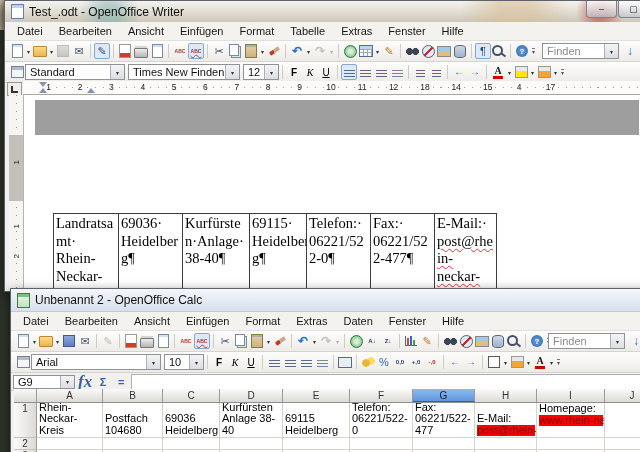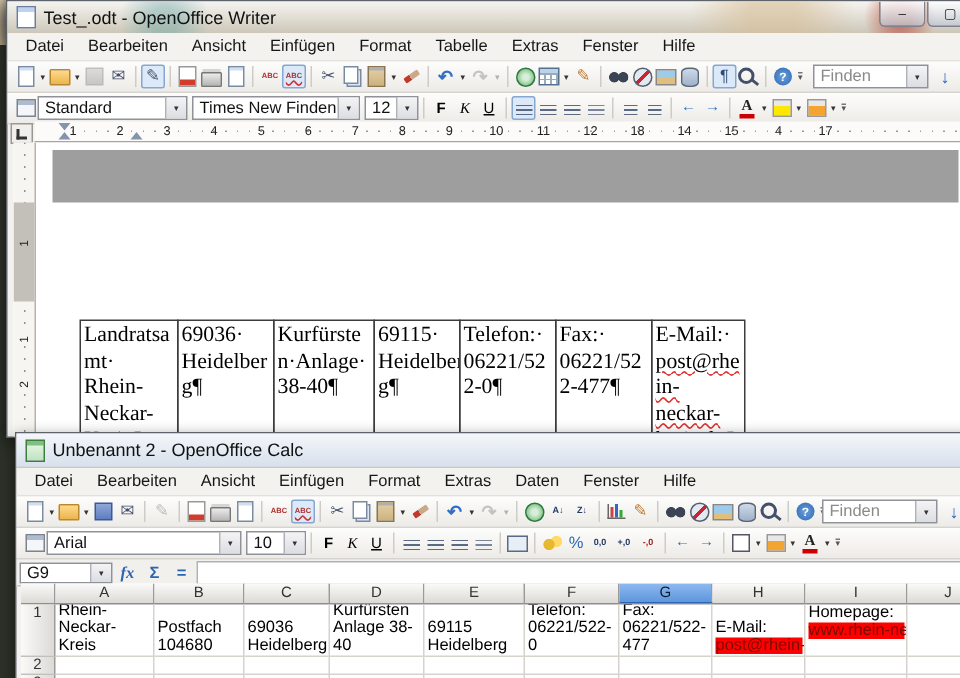--- a/index.html
+++ b/index.html
@@ -106,21 +106,21 @@
   #wtable{position:absolute;left:44px;top:118px;display:flex;}
   .wcell{border:1px solid #3c3c3c;margin-left:-1px;height:88px;box-sizing:border-box;padding:1px 1px 0 2px;
      font-family:"Liberation Serif",serif;font-size:14.5px;line-height:17.5px;color:#000;overflow:hidden;}
   .wcell:first-child{margin-left:0;}
   .pre{white-space:pre-line;}
   .squig{text-decoration:underline;text-decoration-style:wavy;text-decoration-color:#e03030;text-decoration-thickness:1px;text-underline-offset:2px;}
   .w1{width:66px}.w2{width:64px}.w3{width:65px}.w4{width:68px}.w5{width:58px}.w6{width:65px}.w7{width:65px}.w8{width:63px}.w9{width:64px}
   
   .fbar{height:17px;display:flex;align-items:center;background:#f1f0ed;border-bottom:1px solid #c9c6c0;padding:0 2px;gap:2px;}
   .fbar .combo{width:62px;height:14px;}
-  .fxs{font-family:"Liberation Serif",serif;font-style:italic;font-size:11px;color:#2d66b0;font-weight:bold;}
+  .fxs{font-family:"Liberation Serif",serif;font-style:italic;font-size:17px;color:#2d66b0;font-weight:bold;}
   .sums{font-size:11px;color:#2d66b0;font-weight:bold;}
   .finput{flex:1;height:14px;background:#fff;border:1px solid #aeb1b8;}
   #sheet{position:absolute;left:3px;top:100px;right:0;bottom:0;background:#fff;overflow:hidden;}
   .colrow{display:flex;height:13px;border-bottom:1px solid #8f8f8f;}
   .corner{width:23px;flex:none;background:linear-gradient(#fafaf9,#dcdad5);border-right:1px solid #9a9a9a;box-sizing:border-box;}
   .cols{display:flex;}
   .cols span{display:block;box-sizing:border-box;border-right:1px solid #9a9a9a;
      background:linear-gradient(#fafaf9,#dcdad5);font-size:10px;color:#333;text-align:center;line-height:13px;}
   .cols span:nth-child(1){width:66px}.cols span:nth-child(2){width:60px}.cols span:nth-child(3){width:57px}
   .cols span:nth-child(4){width:63px}.cols span:nth-child(5){width:67px}.cols span:nth-child(6){width:63px}

